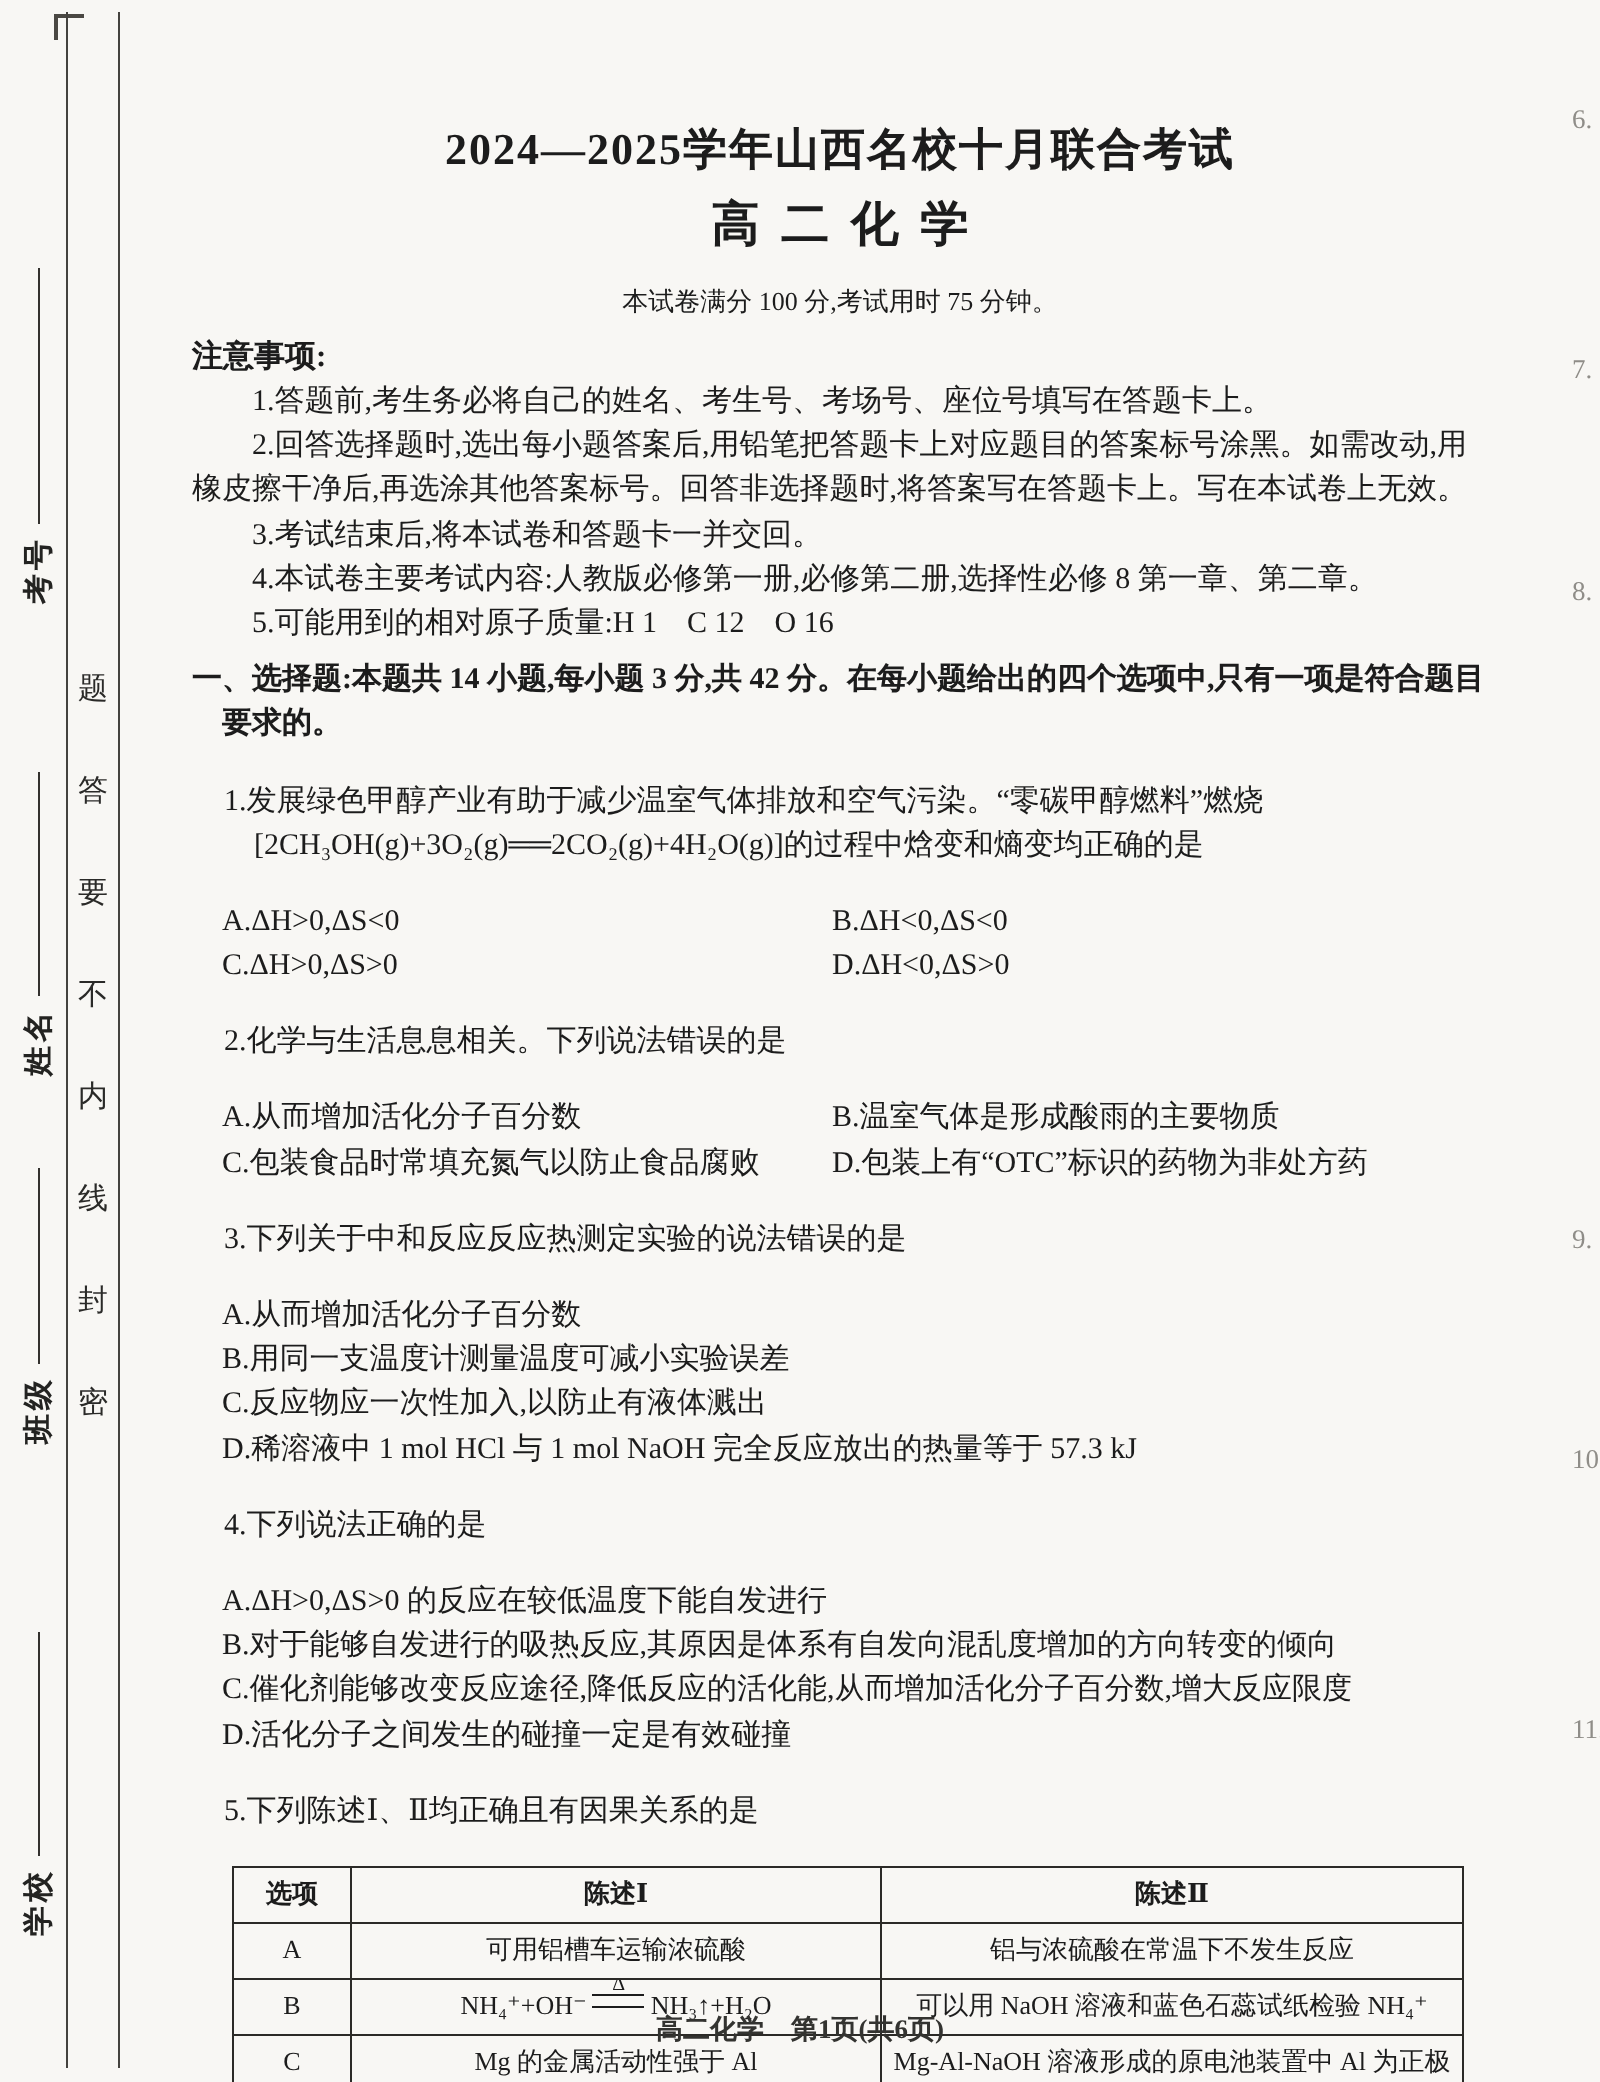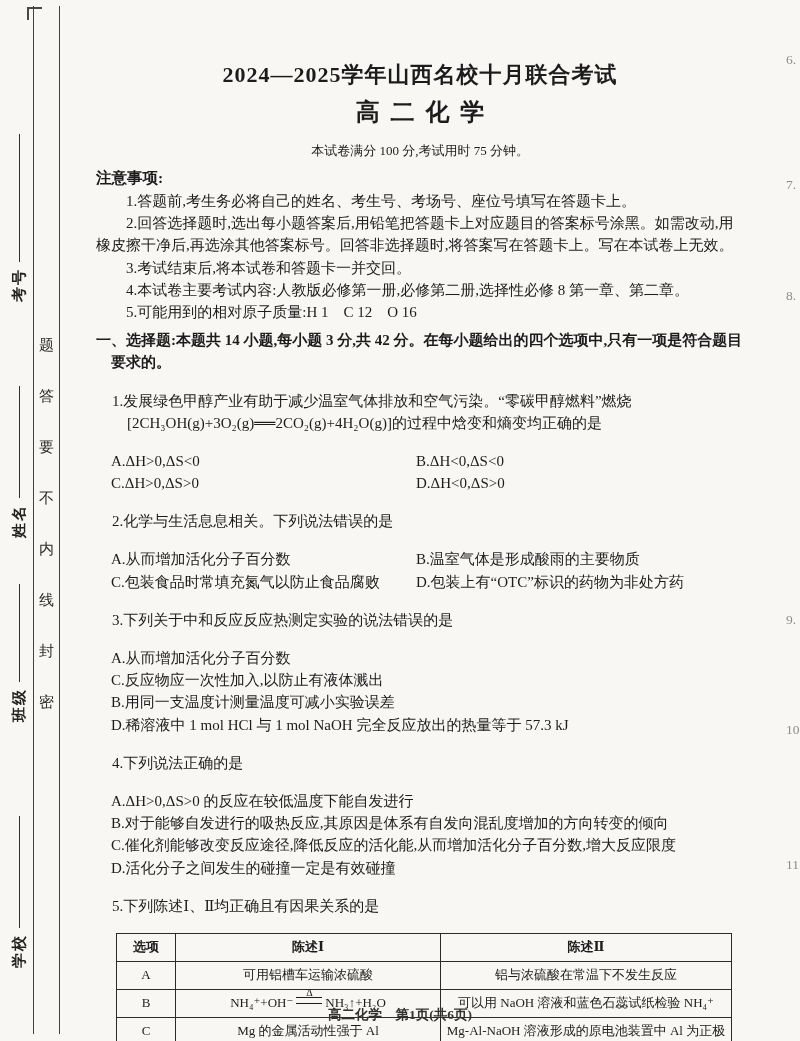--- a/index.html
+++ b/index.html
@@ -132,22 +132,22 @@
         <span class="opt">B.温室气体是形成酸雨的主要物质</span>
         <span class="opt">C.包装食品时常填充氮气以防止食品腐败</span>
         <span class="opt">D.包装上有“OTC”标识的药物为非处方药</span>
       </div>
     </div>
 
     <div class="question">
       <p class="stem">3.下列关于中和反应反应热测定实验的说法错误的是</p>
       <div class="opts one-col">
         <span class="opt">A.从而增加活化分子百分数</span>
+        <span class="opt">B.用同一支温度计测量温度可减小实验误差</span>
         <span class="opt">C.反应物应一次性加入,以防止有液体溅出</span>
-        <span class="opt">B.用同一支温度计测量温度可减小实验误差</span>
         <span class="opt">D.稀溶液中 1 mol HCl 与 1 mol NaOH 完全反应放出的热量等于 57.3 kJ</span>
       </div>
     </div>
 
     <div class="question">
       <p class="stem">4.下列说法正确的是</p>
       <div class="opts one-col">
         <span class="opt">A.ΔH&gt;0,ΔS&gt;0 的反应在较低温度下能自发进行</span>
         <span class="opt">B.对于能够自发进行的吸热反应,其原因是体系有自发向混乱度增加的方向转变的倾向</span>
         <span class="opt">C.催化剂能够改变反应途径,降低反应的活化能,从而增加活化分子百分数,增大反应限度</span>

